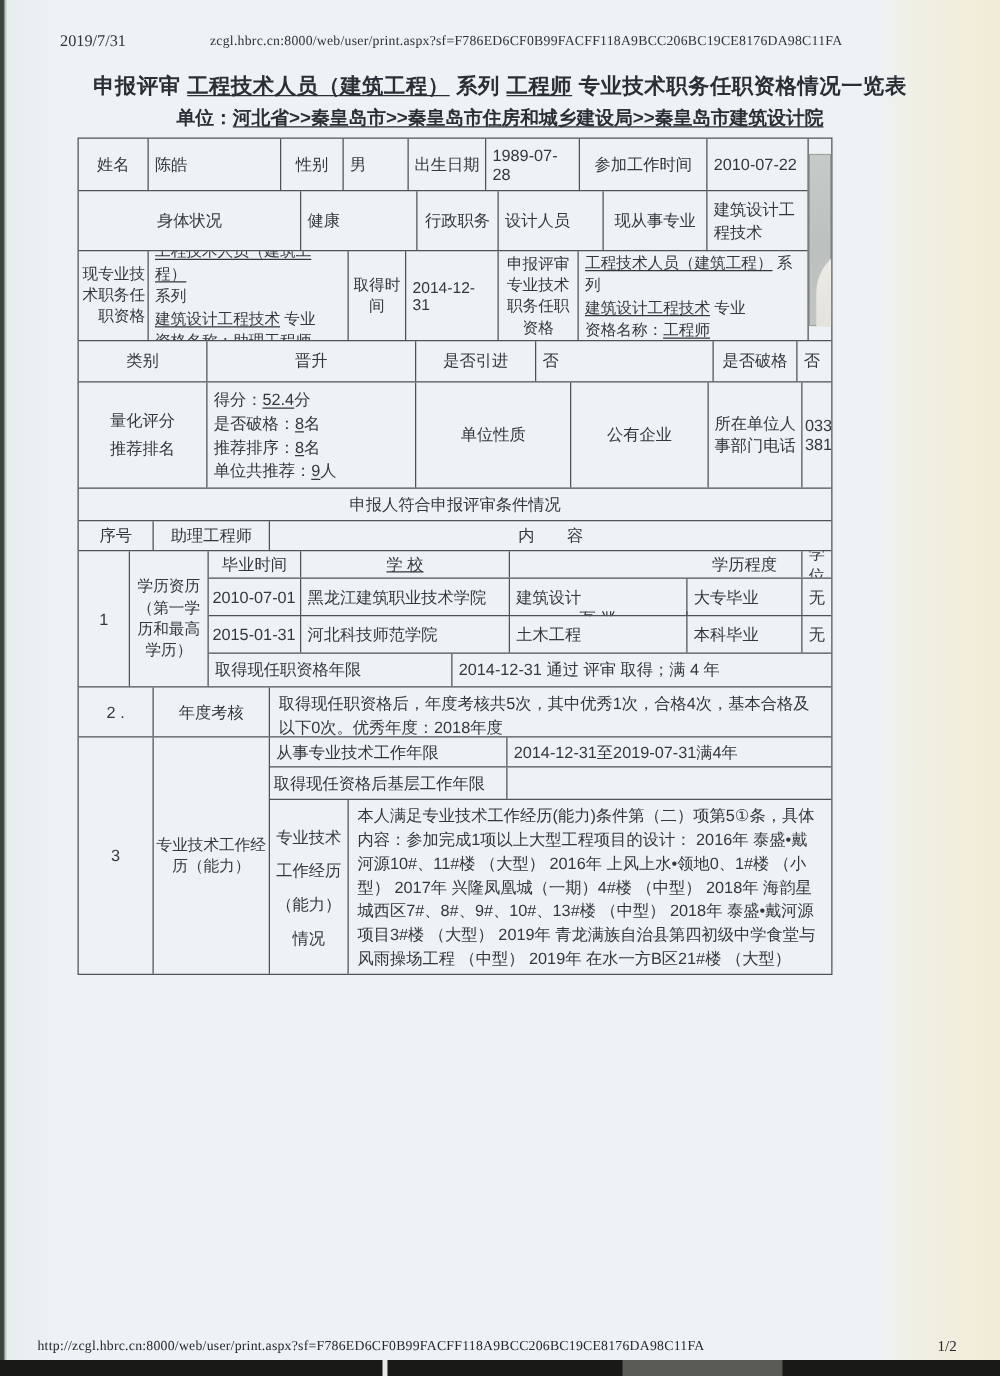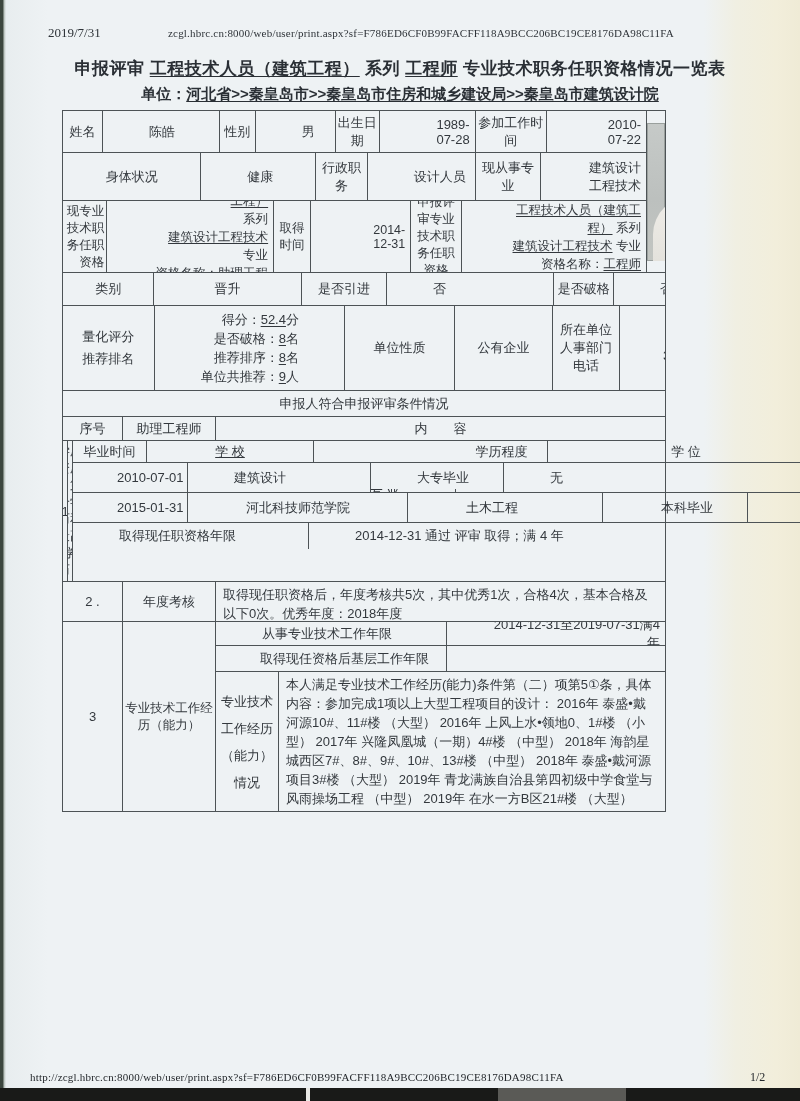--- a/index.html
+++ b/index.html
@@ -19,21 +19,21 @@
   .unit-line{position:absolute;left:0;top:85px;width:800px;text-align:center;font-size:15px;font-weight:bold;color:#2a2f35;}
   .u{text-decoration:underline;text-underline-offset:2px;}
   
   .tbl{position:absolute;left:62px;top:110px;width:604px;border:1px solid #4d5356;box-sizing:border-box;font-size:13px;}
   .tbl *{box-sizing:border-box;}
   .row{display:flex;border-bottom:1px solid #4d5356;}
   .row.last{border-bottom:none;}
   .cell{border-right:1px solid #4d5356;display:flex;align-items:center;padding:2px 5px;overflow:hidden;}
   .cell.end{border-right:none;}
   .cell.lab{justify-content:center;text-align:center;padding:2px 2px;}
-  .cell.val{justify-content:flex-start;text-align:right;margin-left:41px;}
+  .cell.val{justify-content:flex-start;text-align:left;}
   .col{display:flex;flex-direction:column;}
   .small{font-size:12.5px;}
   .lines{line-height:18px;}
   
   .photo-cell{flex:1;border-right:none;display:flex;align-items:center;justify-content:center;padding:0;}
   .photo{width:98px;height:138px;position:relative;overflow:hidden;
          background:linear-gradient(180deg,#c6cac8 0%,#bcc0be 55%,#c2c5c1 100%);
          box-shadow:inset 0 0 0 1px #9aa09d;}
   .photo .hair{position:absolute;left:22px;top:8px;width:54px;height:52px;background:#433d38;border-radius:50% 50% 46% 46%;}
   .photo .face{position:absolute;left:30px;top:22px;width:38px;height:46px;background:linear-gradient(180deg,#cdb5a2,#c0a794);border-radius:46% 46% 42% 42%;}
@@ -162,25 +162,26 @@
       <div class="sub">
         <div class="row" style="height:22px;">
           <div class="cell lab" style="width:74px;">毕业时间</div>
           <div class="cell lab" style="width:167px;text-decoration:underline;">学 校</div>
           <div class="cell lab" style="width:142px;margin-top:48px;">专 业</div>
           <div class="cell lab" style="width:92px;">学历程度</div>
           <div class="cell lab end" style="flex:1;">学 位</div>
         </div>
         <div class="row" style="height:30px;">
           <div class="cell val" style="width:74px;padding:2px 3px;">2010-07-01</div>
+          <div class="cell val" style="width:167px;">黑龙江建筑职业技术学院</div>
           <div class="cell val" style="width:142px;">建筑设计</div>
           <div class="cell val" style="width:92px;">大专毕业</div>
           <div class="cell val end" style="flex:1;">无</div>
         </div>
-        <div class="row" style="height:30px;gap:12px;">
+        <div class="row" style="height:30px;">
           <div class="cell val" style="width:74px;padding:2px 3px;">2015-01-31</div>
           <div class="cell val" style="width:167px;">河北科技师范学院</div>
           <div class="cell val" style="width:142px;">土木工程</div>
           <div class="cell val" style="width:92px;">本科毕业</div>
           <div class="cell val end" style="flex:1;">无</div>
         </div>
         <div class="row last" style="height:26px;">
           <div class="cell val" style="width:195px;">取得现任职资格年限</div>
           <div class="cell val end" style="flex:1;">2014-12-31 通过 评审 取得；满 4 年</div>
         </div>

